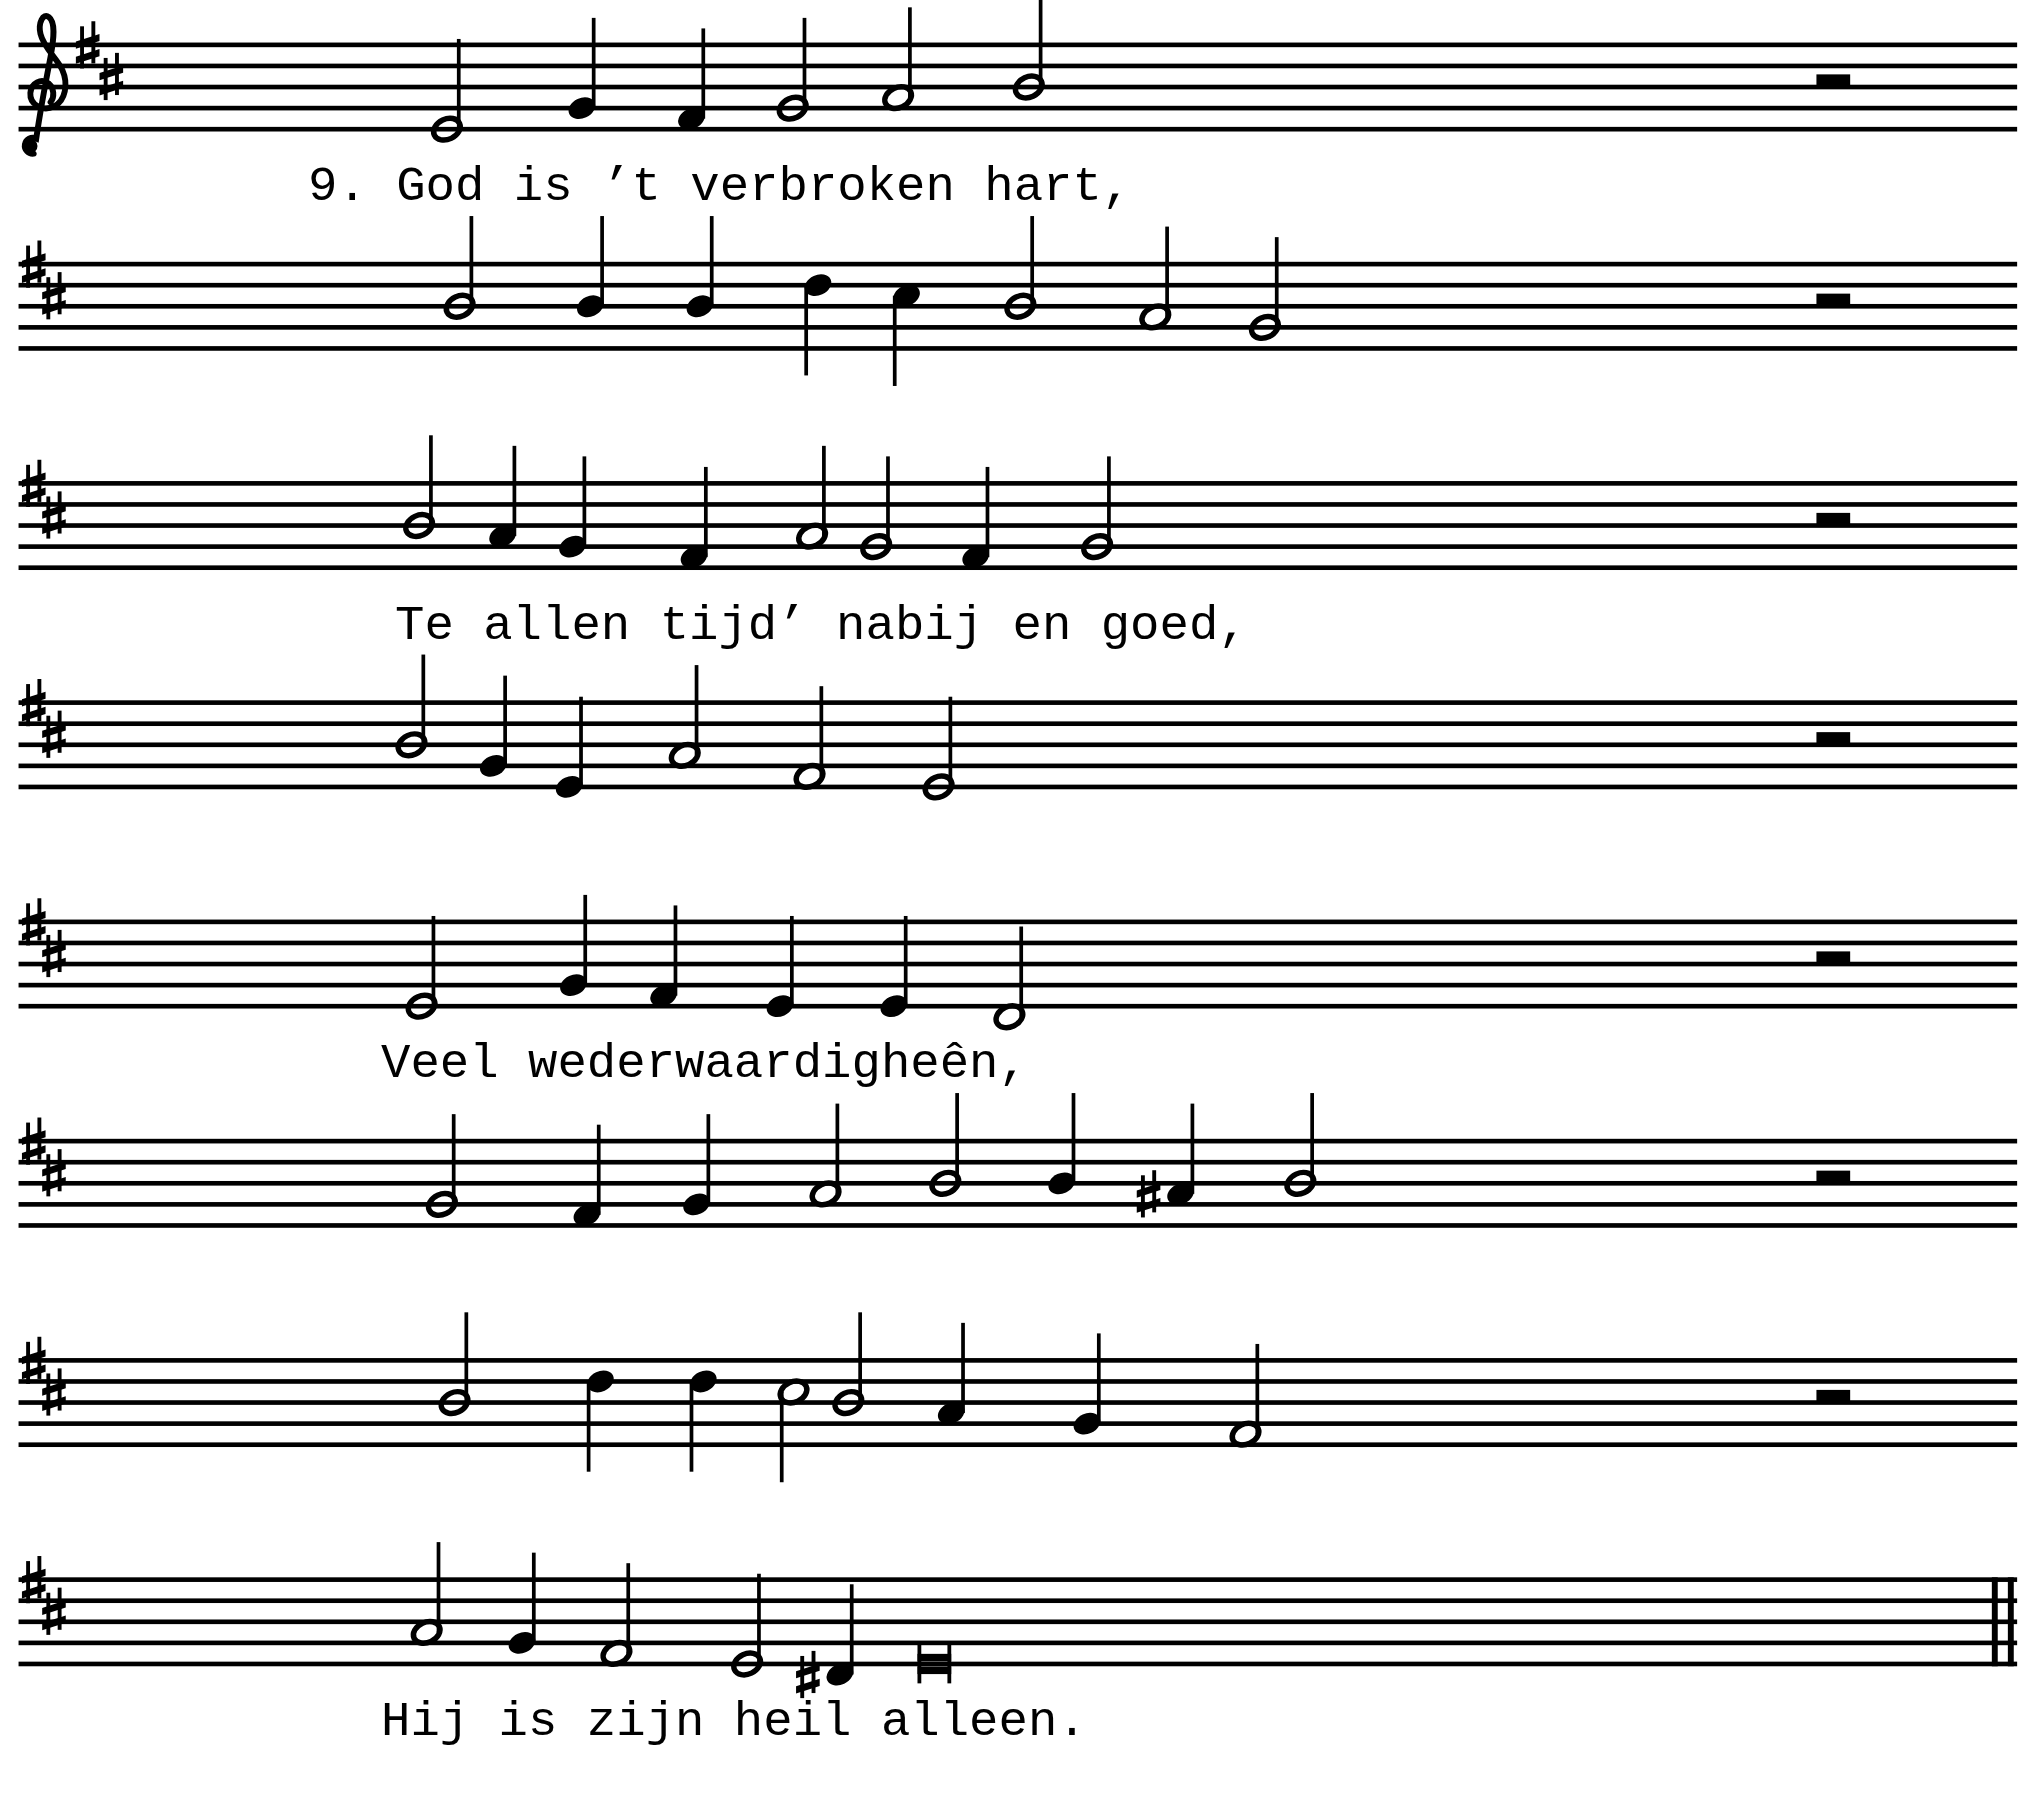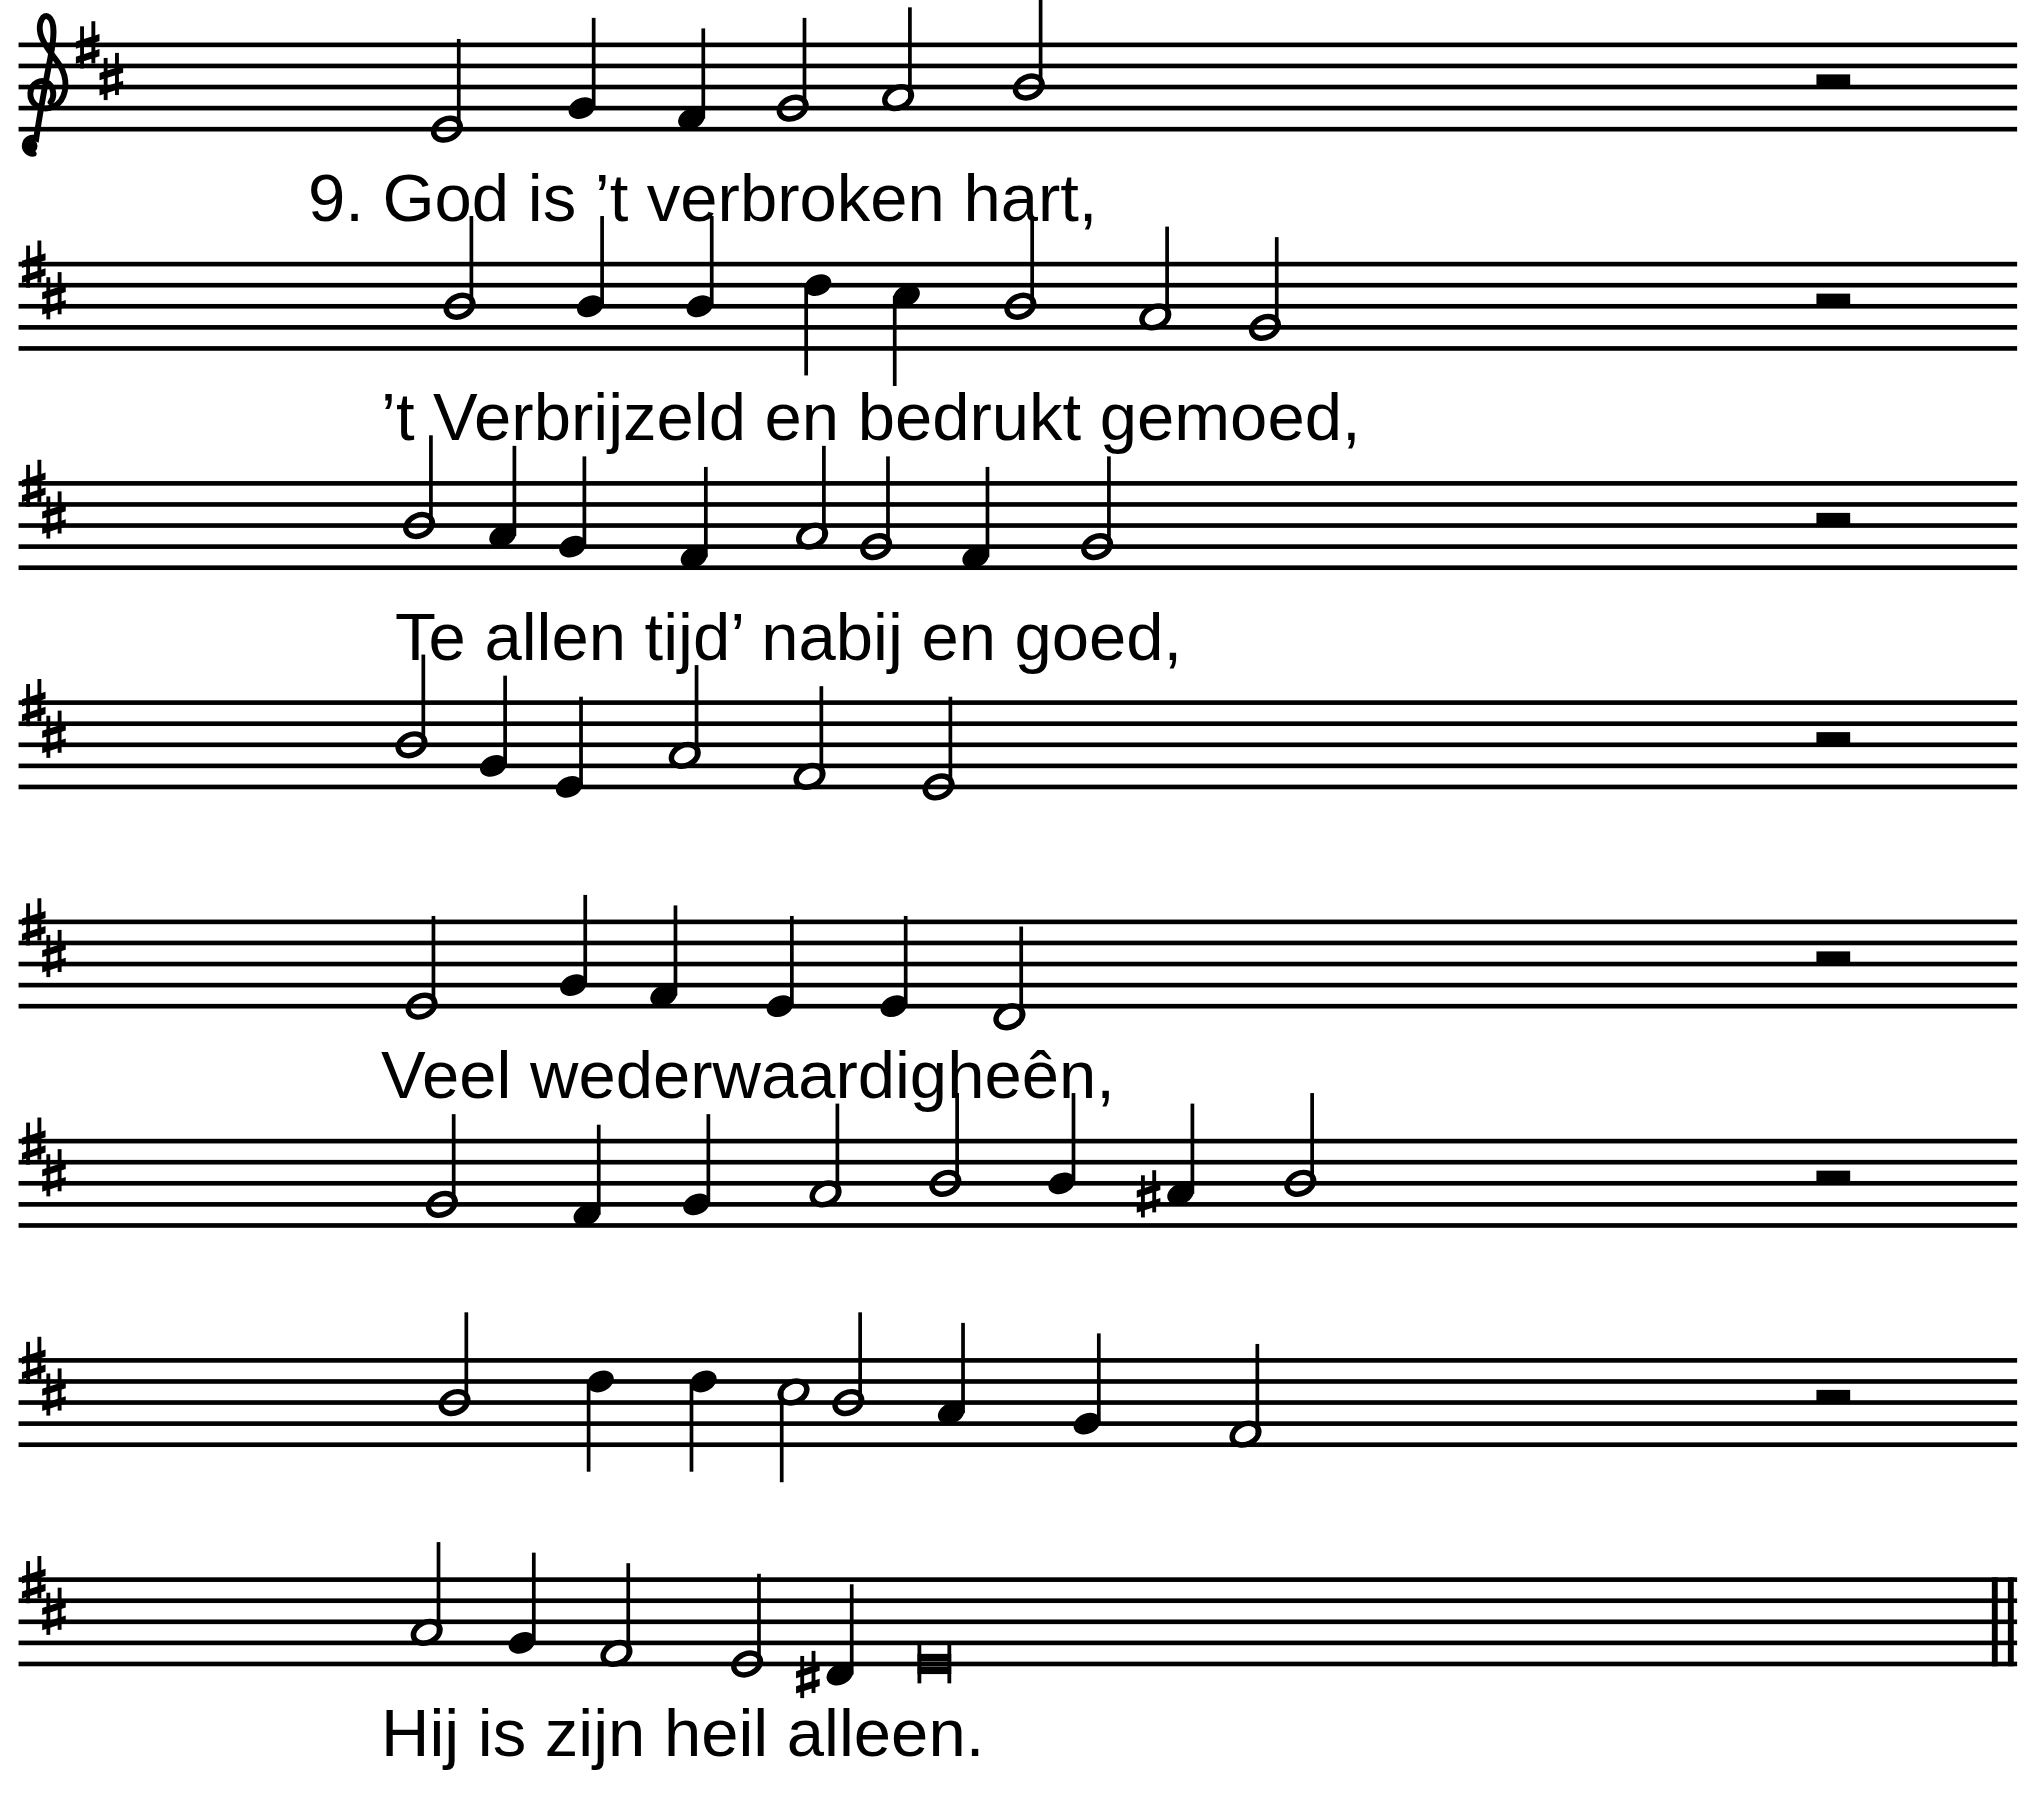--- a/index.html
+++ b/index.html
@@ -1,21 +1,21 @@
 <!DOCTYPE html>
 <html style="font-size:13.5px"><head>
 <meta charset="utf-8">
 <style>
   html,body{margin:0;padding:0;background:#ffffff;}
   #score{position:relative;width:2034px;height:1794px;background:#ffffff;overflow:hidden;}
   #score-svg{position:absolute;left:0;top:0;}
   .lyric{
     position:absolute;
-    font-family:Liberation Sans, sans-serif;
-    font-size:67px;
+    font-family:Liberation Mono, monospace;
+    font-size:49px;
     line-height:1.1;
     color:#000;
     white-space:nowrap;
   }
 </style>
 </head>
 <body>
 
 <div id="score">
   <svg id="score-svg" width="2034" height="1794" viewBox="0 0 2412 2127" xmlns="http://www.w3.org/2000/svg">
@@ -308,18 +308,17 @@
           <rect x="1123.5" y="1950" width="4.5" height="46" fill="#000000"></rect>
           <rect x="1088" y="1961" width="40" height="9" fill="#000000"></rect>
           <rect x="1088" y="1976" width="40" height="9" fill="#000000"></rect>
         </g>
         <rect x="2362" y="1870.25" width="7" height="105.5" fill="#000000"></rect>
         <rect x="2381" y="1870.25" width="7" height="105.5" fill="#000000"></rect>
       </g>
     </svg>
 
   <div class="lyric" style="left:308px;top:161px;">9. God is ’t verbroken hart,</div>
-  <div class="lyric" style="left:381px;top:380px;">’t Verbrijzeld en bedrukt gemoed,</div>
   <div class="lyric" style="left:395px;top:600px;">Te allen tijd’ nabij en goed,</div>
   <div class="lyric" style="left:381px;top:1038px;text-align:right;">Veel wederwaardigheên,</div>
   <div class="lyric" style="left:381px;top:1696px;">Hij is zijn heil alleen.</div>
 </div>
 
 
 </body></html>

